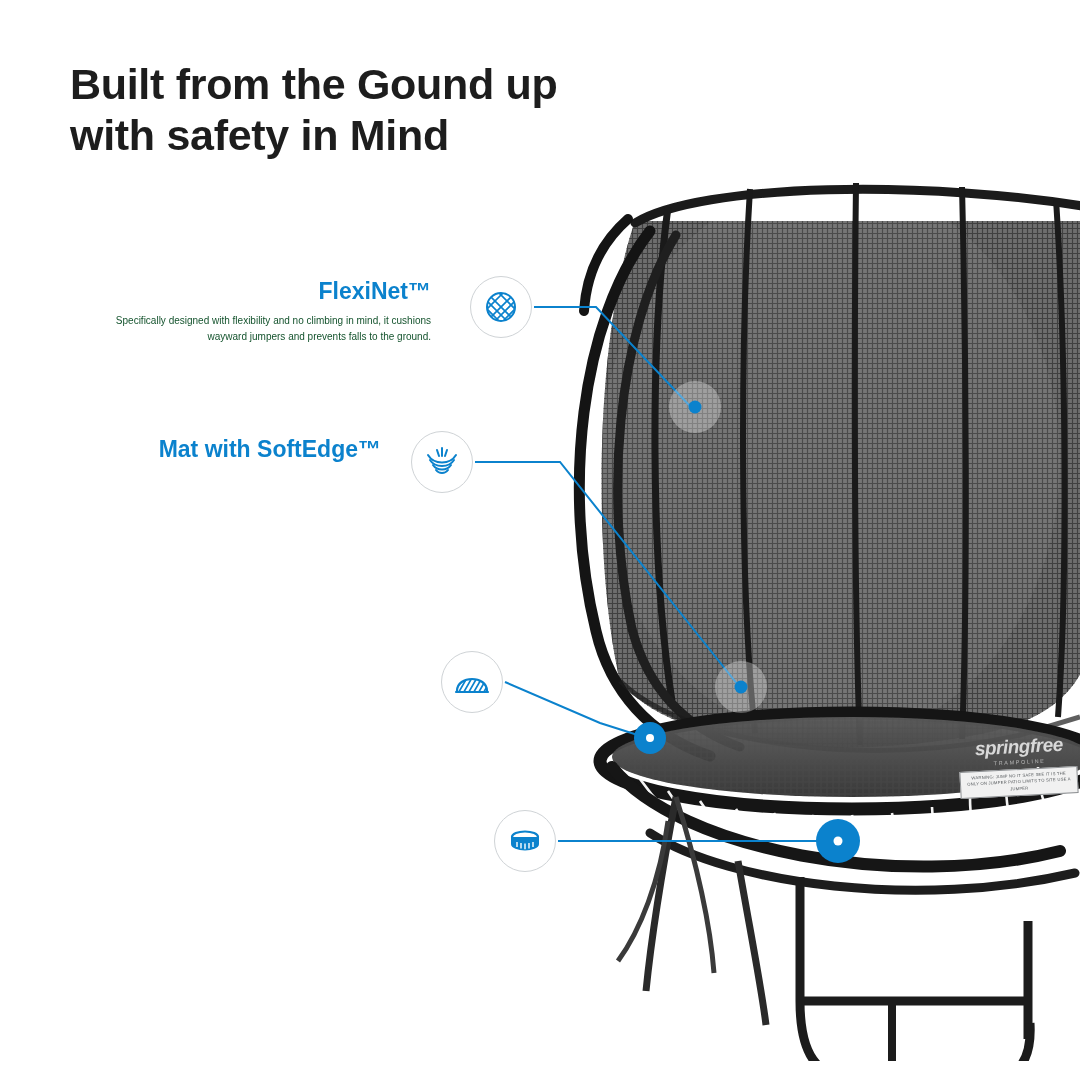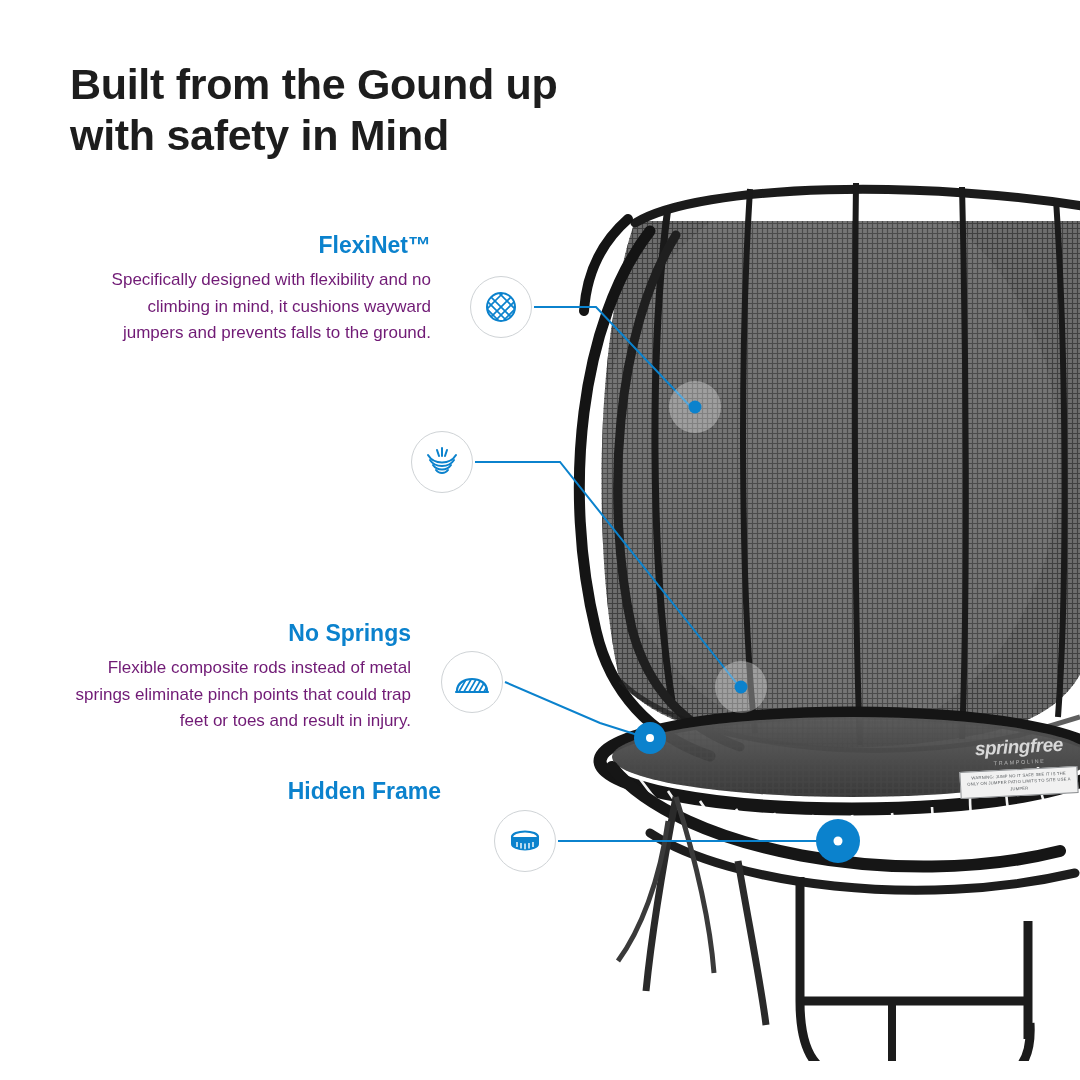--- a/index.html
+++ b/index.html
@@ -35,32 +35,33 @@
     letter-spacing: -0.3px;
     color: #1d1d1d;
     white-space: pre-line;
   }
 
   
   .feature {
     position: absolute;
     width: 345px;
     text-align: right;
+    margin-top: 46px;
   }
   .feature .title {
     color: #0b82cd;
     font-size: 23px;
     font-weight: bold;
     margin-bottom: 9px;
     line-height: 1.1;
   }
   .feature .body {
-    font-size: 17px;
+    font-size: 10px;
     line-height: 1.55;
-    color: #701a75;
+    color: #14532d;
   }
 
   #feature-flexinet { left: 86px; top: 232px; }
   #feature-softedge { left: 36px; top: 390px; }
   #feature-nosprings { left: 66px; top: 620px; }
   #feature-hiddenframe { left: 96px; top: 778px; }
 
   
   .icon-badge {
     position: absolute;
@@ -248,29 +249,25 @@
     <circle cx="838" cy="840" r="22" fill="#0b82cd"></circle>
     <circle cx="838" cy="840" r="4.5" fill="#ffffff"></circle>
   </svg>
 
   <div class="feature" id="feature-flexinet">
     <div class="title">FlexiNet™</div>
     <div class="body">Specifically designed with flexibility and no climbing in mind, it cushions wayward jumpers and prevents falls to the ground.</div>
   </div>
 
   <div class="feature" id="feature-softedge">
-  </div>
-
-  <div class="feature" id="feature-nosprings">
-    <div class="title">No Springs</div>
-    <div class="body">Flexible composite rods instead of metal springs eliminate pinch points that could trap feet or toes and result in injury.</div>
-  </div>
+    <div class="title">Mat with SoftEdge™</div>
+  </div>
+
 
   <div class="feature" id="feature-hiddenframe">
-    <div class="title">Hidden Frame</div>
   </div>
 
   <div class="icon-badge" id="badge-flexinet">
     <svg width="34" height="34" viewBox="0 0 34 34">
       <defs>
         <clipPath id="c1">
             <circle cx="17" cy="17" r="14"></circle>
           </clipPath>
       </defs>
       <g clip-path="url(#c1)" stroke="#0b82cd" stroke-width="1.6">

